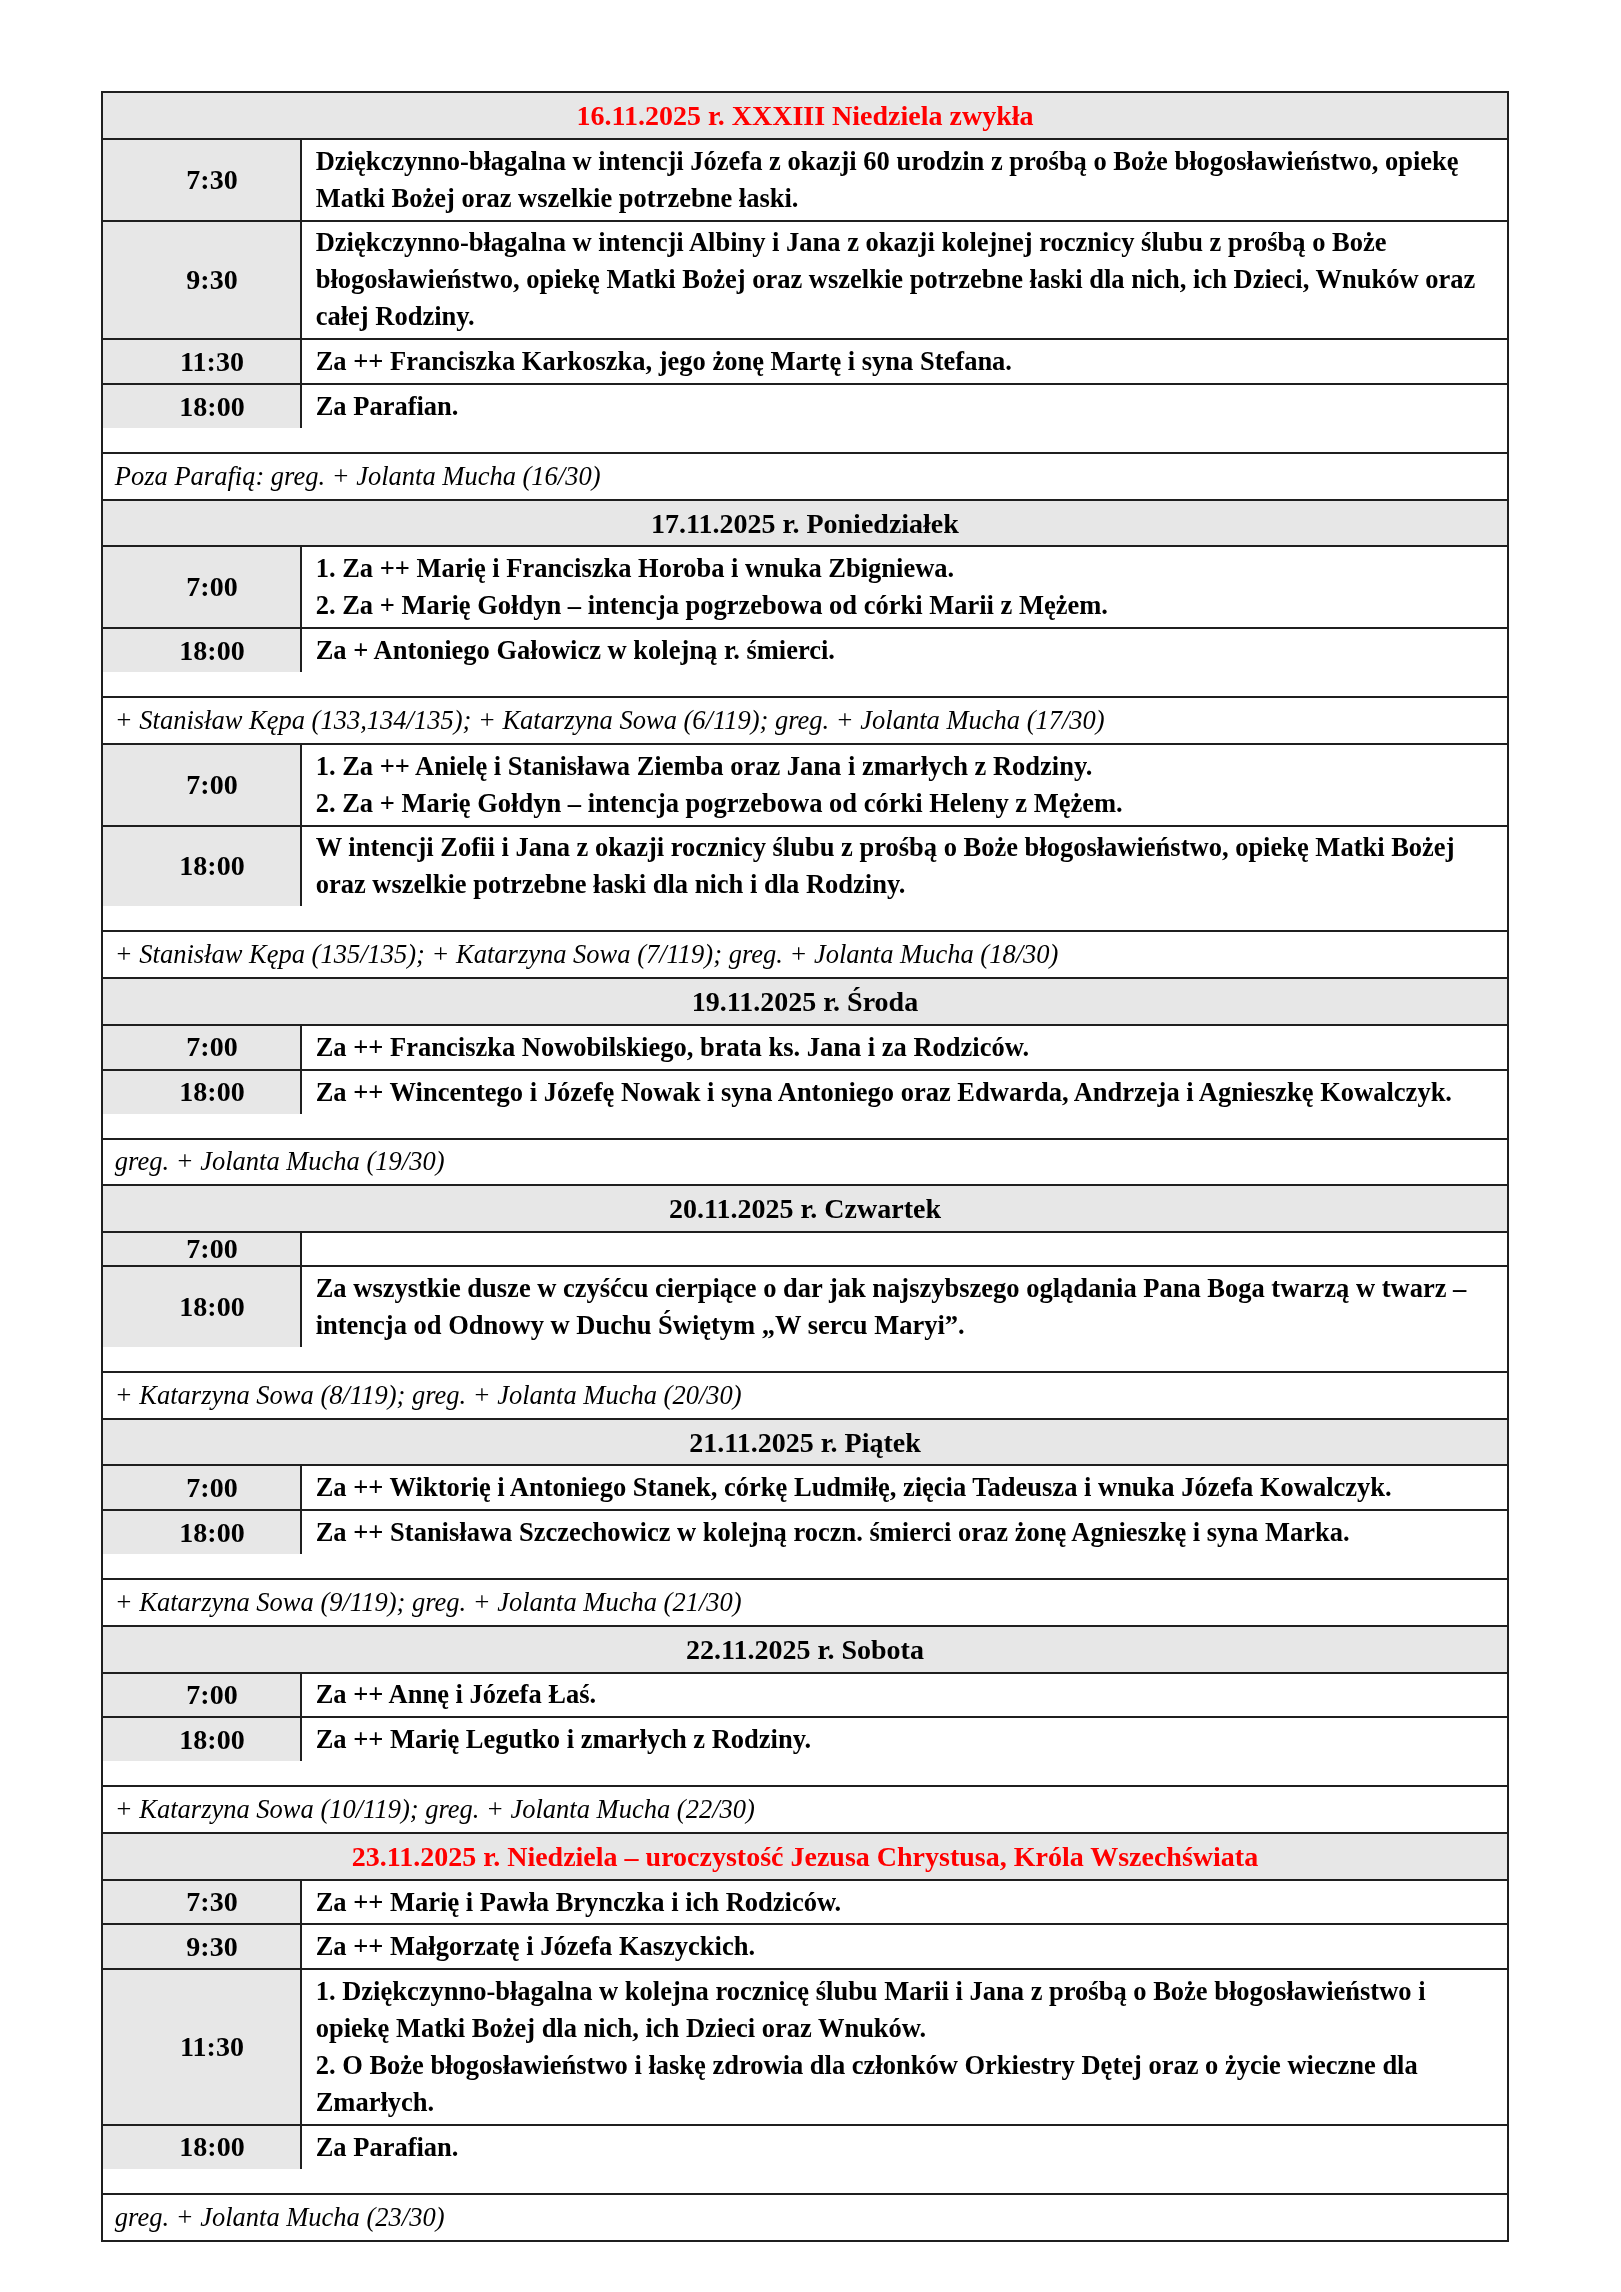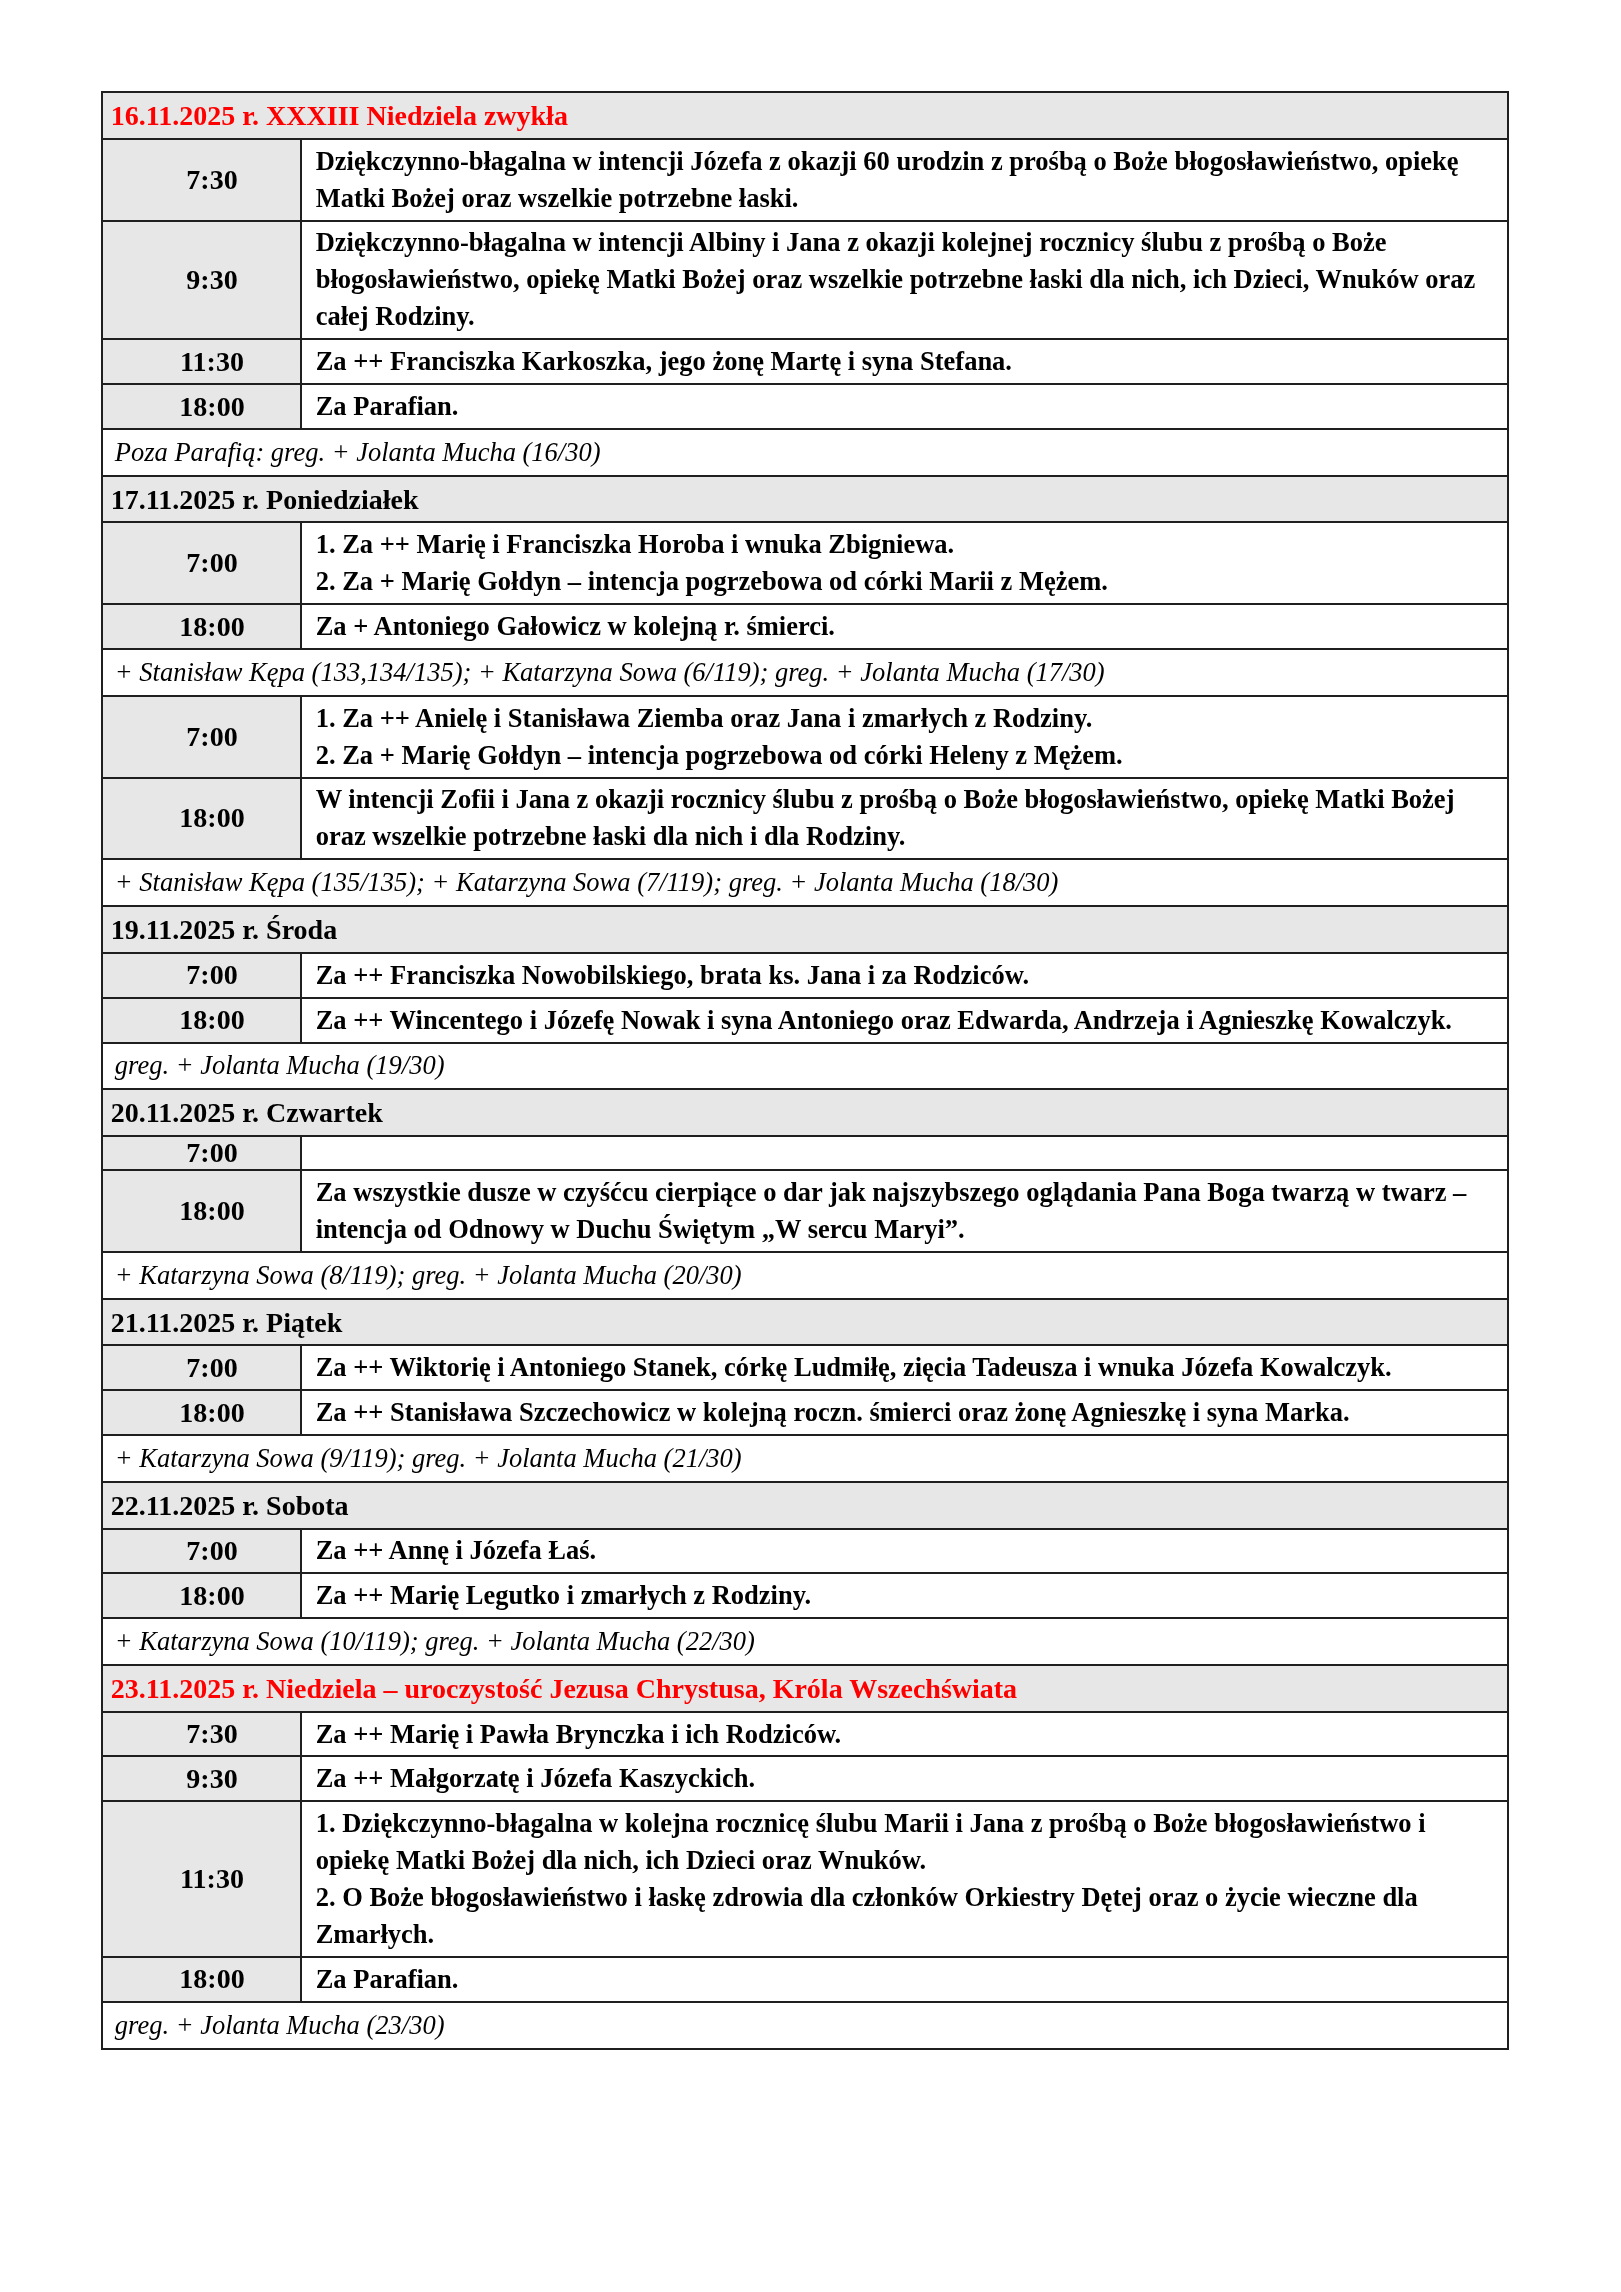--- a/index.html
+++ b/index.html
@@ -24,21 +24,21 @@
     left:101px;
     top:91px;
     width:1408px;
     border:2.9px solid var(--border);
     background:#fff;
   }
   .row{border-top:2px solid var(--border);}
   .row:first-child{border-top:none;}
   .day-header{
     background:var(--gray);
-    text-align:left;
+    text-align:center;
     font-weight:bold;
     font-size:28px;
     line-height:39px;
     padding:2.9px 7.8px;
   }
   .day-header.red{color:var(--red);}
   .mass{display:flex;align-items:stretch;}
   .time-cell{
     flex:0 0 199px;
     background:var(--gray);
@@ -59,20 +59,21 @@
     padding:2.9px 11.8px 2.9px 13.7px;
     white-space:pre-line;
     border-radius:25px;
   }
   .day-footer{
     background:#fff;
     font-style:italic;
     font-size:26.5px;
     line-height:39px;
     padding:2.9px 9.8px 2.9px 11.8px;
+    margin-top:24px;
   }
 </style>
 </head>
 <body>
 
 <div class="schedule-table">
 
   <div class="row day-header red">16.11.2025 r. XXXIII Niedziela zwykła</div>
   <div class="row mass">
     <div class="time-cell">7:30</div>

